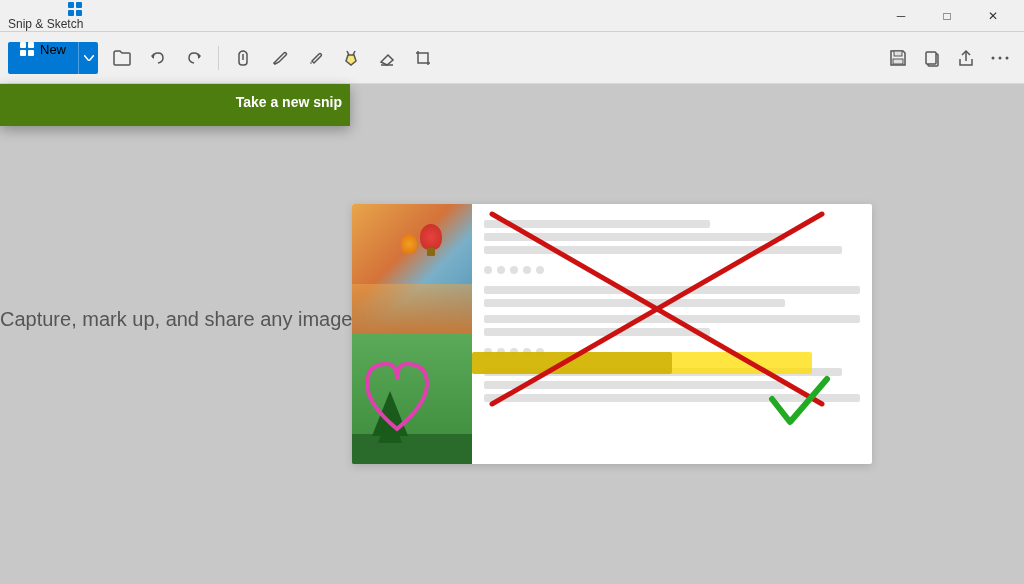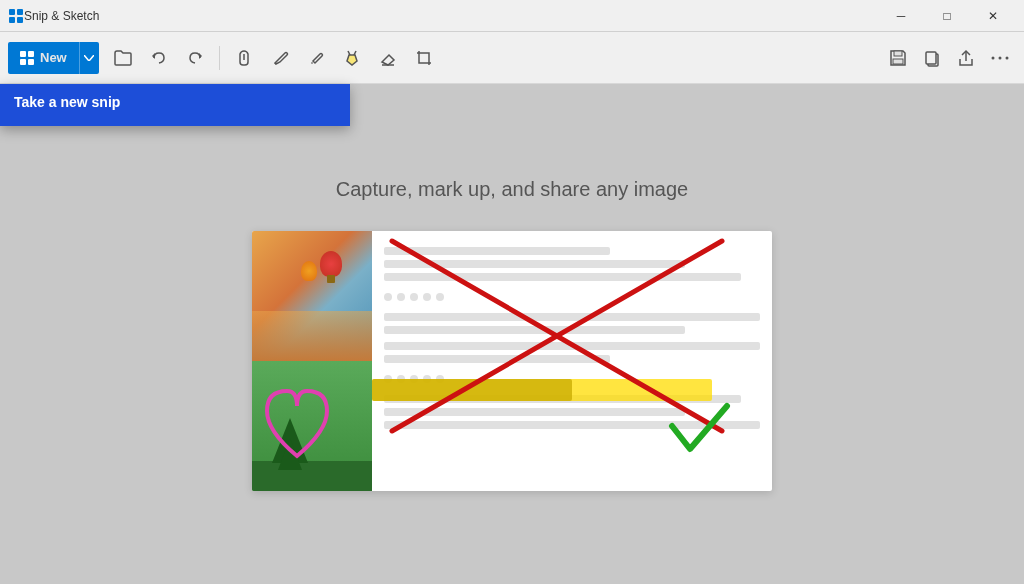--- a/index.html
+++ b/index.html
@@ -17,21 +17,22 @@
       background: #f0f0f0;
       height: 32px;
       display: flex;
       align-items: center;
       justify-content: space-between;
       padding: 0 8px;
       border-bottom: 1px solid #d0d0d0;
     }
     .title-bar-left {
       display: flex;
-      align-items: center;
+      align-items: flex-end;
+      flex-direction: column;
     }
     .app-icon {
       width: 16px;
       height: 16px;
       display: flex;
       align-items: center;
       justify-content: center;
     }
     .title-text {
       font-size: 12px;
@@ -67,30 +68,29 @@
     .new-btn-group {
       display: flex;
       align-items: center;
       background: #0078d4;
       border-radius: 2px;
       height: 32px;
       margin-right: 4px;
     }
     .new-btn-main {
       display: flex;
-      align-items: center;
+      align-items: flex-start;
       gap: 6px;
       padding: 0 12px;
-      color: #e5e5e5;
+      color: #000000;
       font-size: 13px;
       cursor: pointer;
       height: 100%;
       border: none;
       background: transparent;
-      font-weight: bold;
     }
     .new-btn-arrow {
       width: 20px;
       height: 100%;
       display: flex;
       align-items: center;
       justify-content: center;
       color: white;
       cursor: pointer;
       border-left: 1px solid rgba(255,255,255,0.3);
@@ -120,46 +120,47 @@
       display: flex;
       align-items: center;
       gap: 2px;
     }
 
     
     .tooltip-popup {
       position: absolute;
       top: 84px;
       left: 0;
-      background: #1d4ed8;
+      background: #4d7c0f;
       color: white;
-      padding: 10px 14px 12px;
+      padding: 10px 8px 12px;
       z-index: 100;
       width: 350px;
       box-shadow: 0 4px 12px rgba(0,0,0,0.3);
+      text-align: right;
     }
     .tooltip-title {
       font-size: 14px;
       font-weight: 600;
       margin-bottom: 4px;
     }
     .tooltip-desc {
       font-size: 12px;
       color: #ccc;
       line-height: 1.4;
     }
 
     
     .main-area {
       background: #c8c8c8;
       flex: 1;
       display: flex;
-      flex-direction: column;
-      align-items: center;
-      justify-content: center;
+      flex-direction: row;
+      align-items: center;
+      justify-content: flex-start;
       height: calc(584px - 32px - 52px);
       position: relative;
     }
 
     .main-title {
       font-size: 20px;
       color: #555;
       margin-bottom: 30px;
       font-weight: 400;
     }

